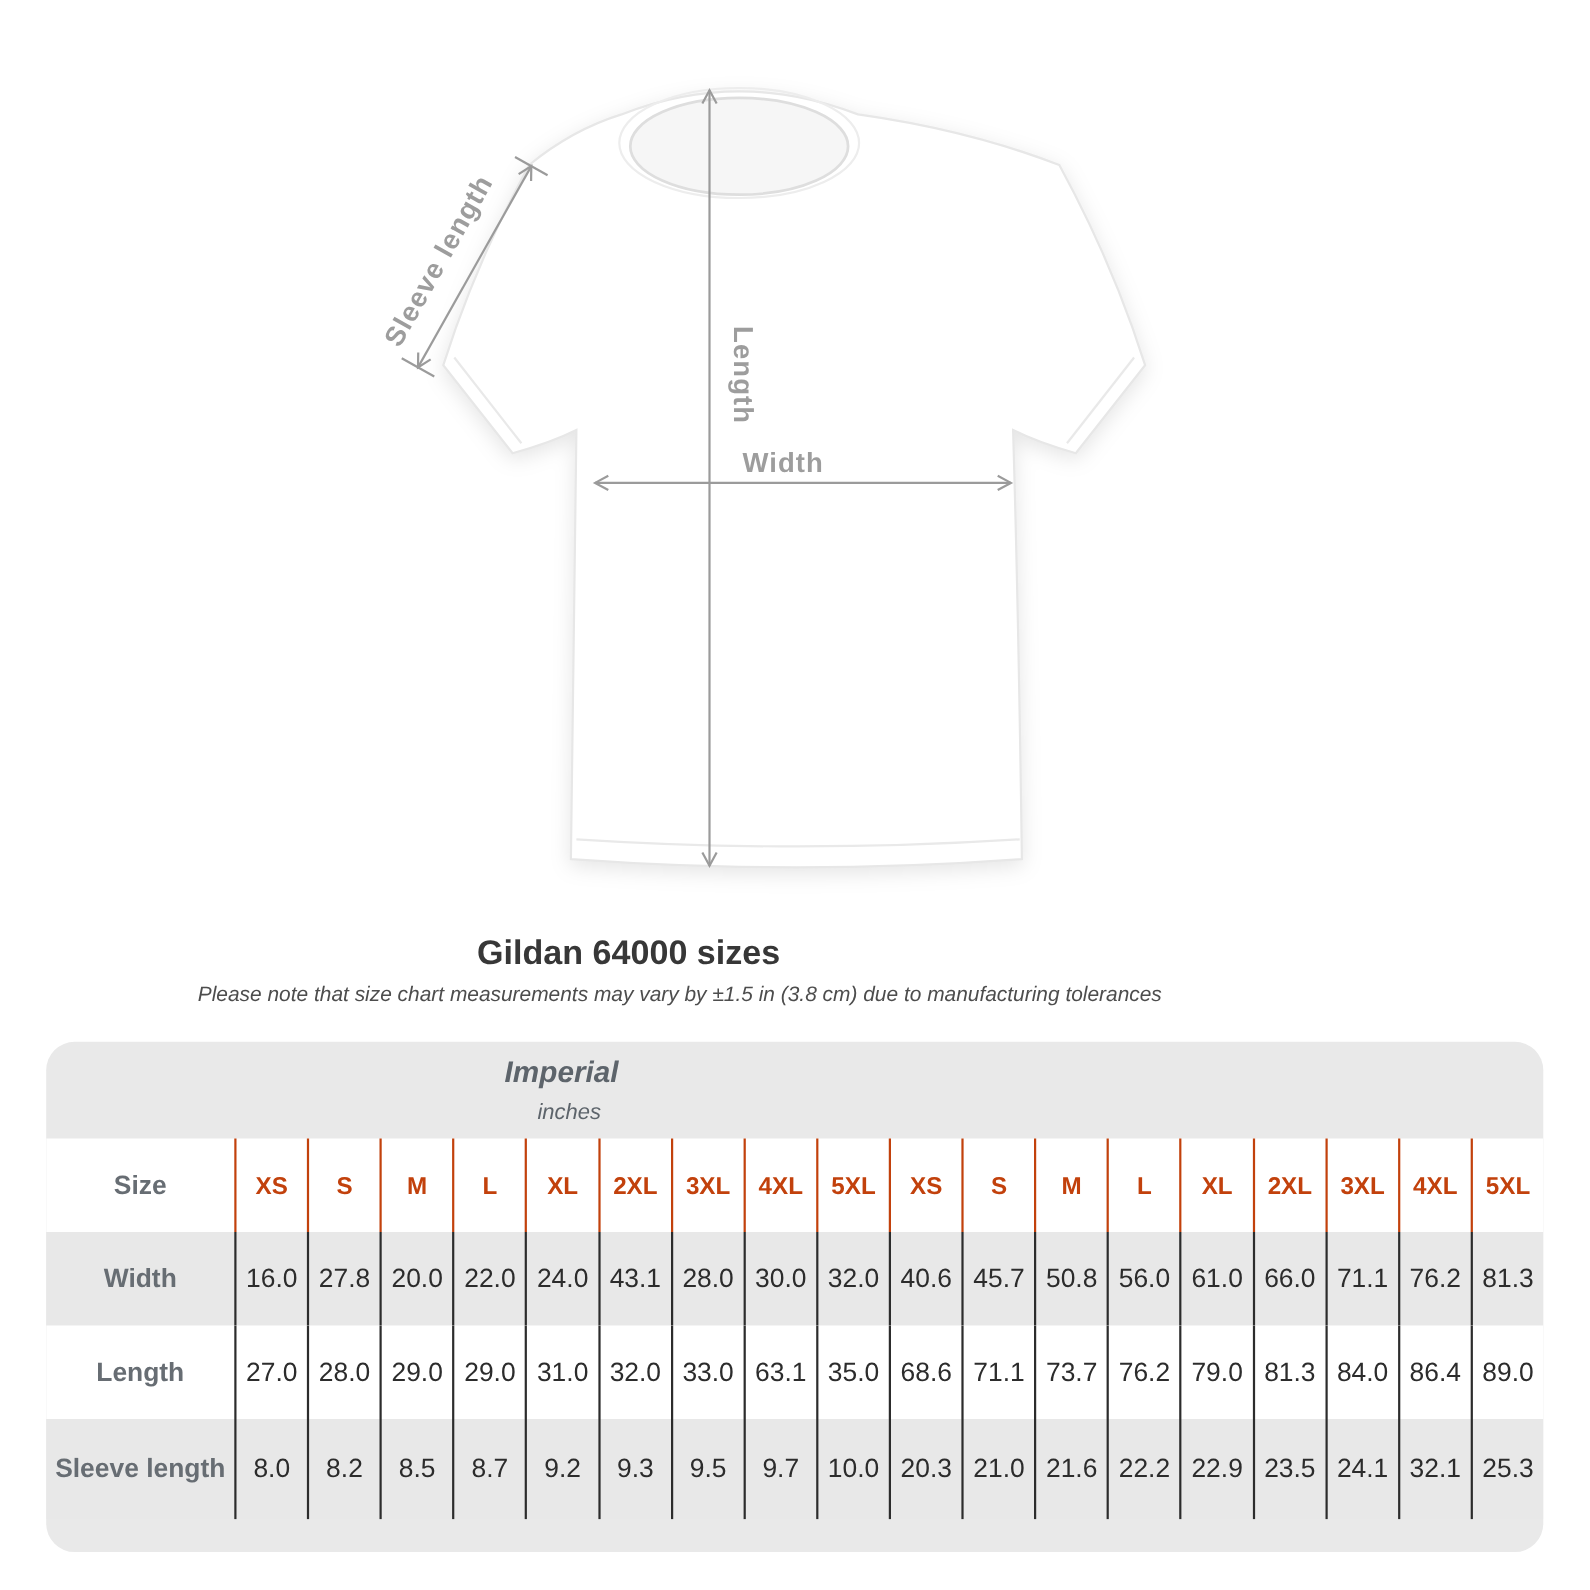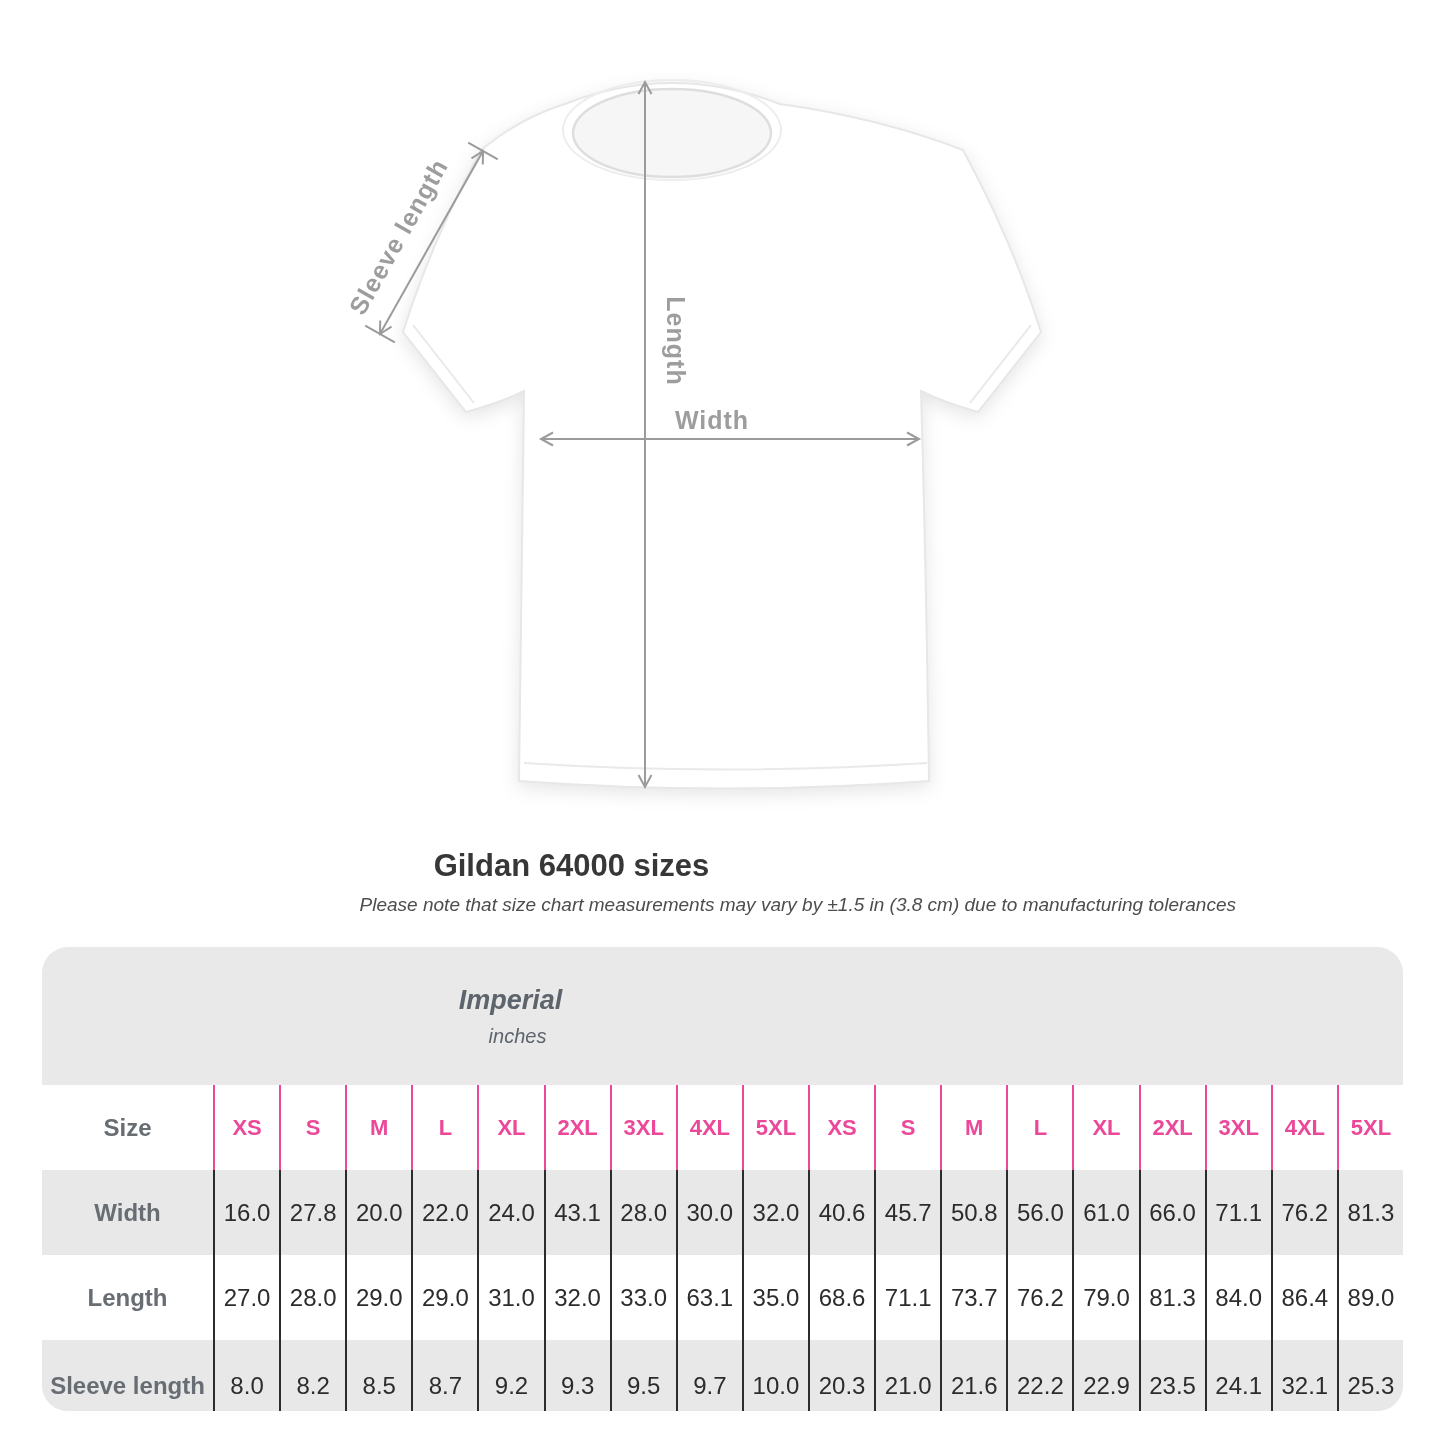--- a/index.html
+++ b/index.html
@@ -13,44 +13,44 @@
     filter:drop-shadow(0 5px 9px rgba(0,0,0,0.10)); }
   .stitch { fill:none; stroke:#e9e9e9; stroke-width:2; }
   .collar-inner { fill:#f6f6f6; stroke:#dedede; stroke-width:2.5; }
   .collar-mid { fill:none; stroke:#ededed; stroke-width:2; }
   .dim { stroke:#9b9b9b; stroke-width:2; fill:none; }
   .dim-label { fill:#9d9d9d; font-size:25px; font-weight:bold; letter-spacing:1px; }
 
   
   .chart-title { position:absolute; left:0; top:846px; width:1143px; text-align:center;
     font-size:31px; font-weight:bold; color:#373737; line-height:40px; }
-  .chart-note { position:absolute; left:0; top:892px; width:1236px; text-align:right;
+  .chart-note { position:absolute; left:0; top:892px; width:1236px; text-align:center;
     font-size:19px; font-style:italic; color:#4d4d4d; line-height:26px; }
 
   
   .size-table { position:absolute; left:42px; top:947px; width:1361px; height:464px;
     background:#e9e9e9; border-radius:26px; overflow:hidden; }
-  .thead { display:grid; grid-template-columns:171px repeat(18,1fr); height:138px; }
+  .thead { display:grid; grid-template-columns:171px repeat(18,1fr); height:88px; }
   .hgroup { display:flex; flex-direction:column; align-items:center; justify-content:center;
     gap:9px; color:#5d646b; }
   .hgroup .h-title { font-size:27px; font-weight:bold; font-style:italic; }
   .hgroup .h-sub { font-size:20px; font-style:italic;margin-left:14px; }
   .span-imperial { grid-column:2/11; }
   .span-metric  { grid-column:11/20; }
 
   .trow { display:grid; grid-template-columns:171px repeat(18,1fr); }
   .trow .cell { display:flex; align-items:center; justify-content:center; }
   .trow .cell + .cell { border-left:2px solid; }
   .row-light .cell { background:#ffffff; border-left-color:#e2e2e2; }
   .row-dark  .cell { background:#e8e8e8; border-left-color:#f5f5f5; }
   .row-sizes { height:85px; }
   .row-width { height:85px; }
   .row-length{ height:85px; }
   .row-sleeve{ height:91px; }
-  .cell.hd  { font-size:22px; font-weight:bold; color:#ec4899; }
+  .cell.hd  { font-size:22px; font-weight:bold; color:#c2410c; }
   .cell.label { font-size:24px; font-weight:bold; color:#676d73; }
   .cell.val { font-size:24px; color:#2c2c2c; }
 </style>
 </head>
 <body>
 
 <div class="page">
 
   <svg class="shirt-svg" viewBox="0 0 1445 845">
 

